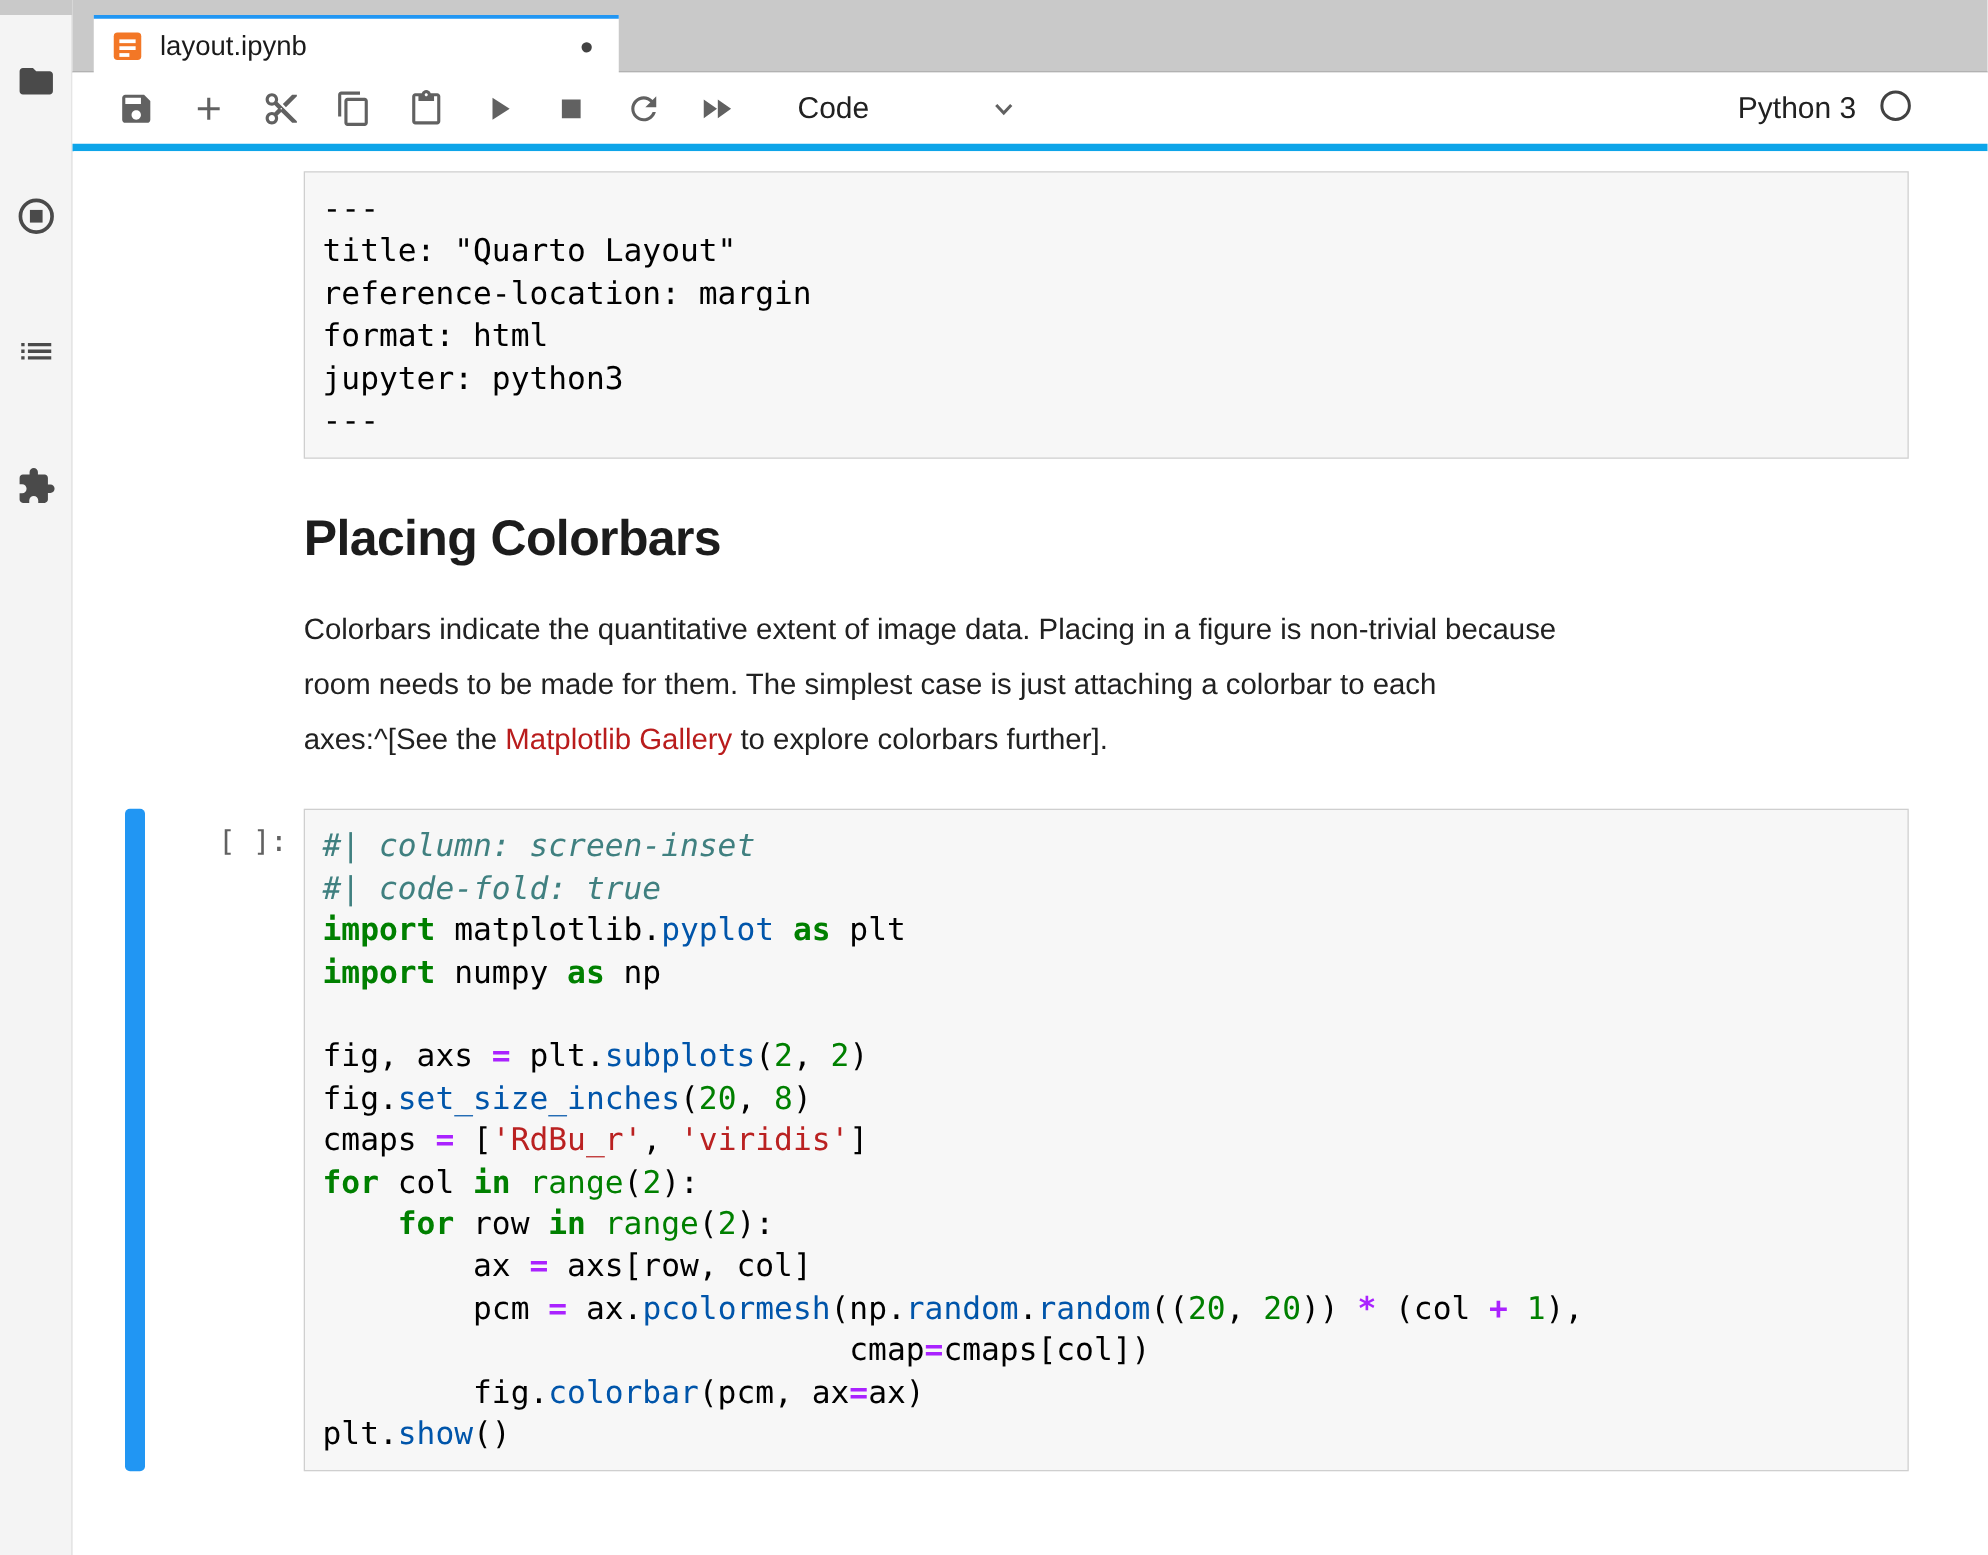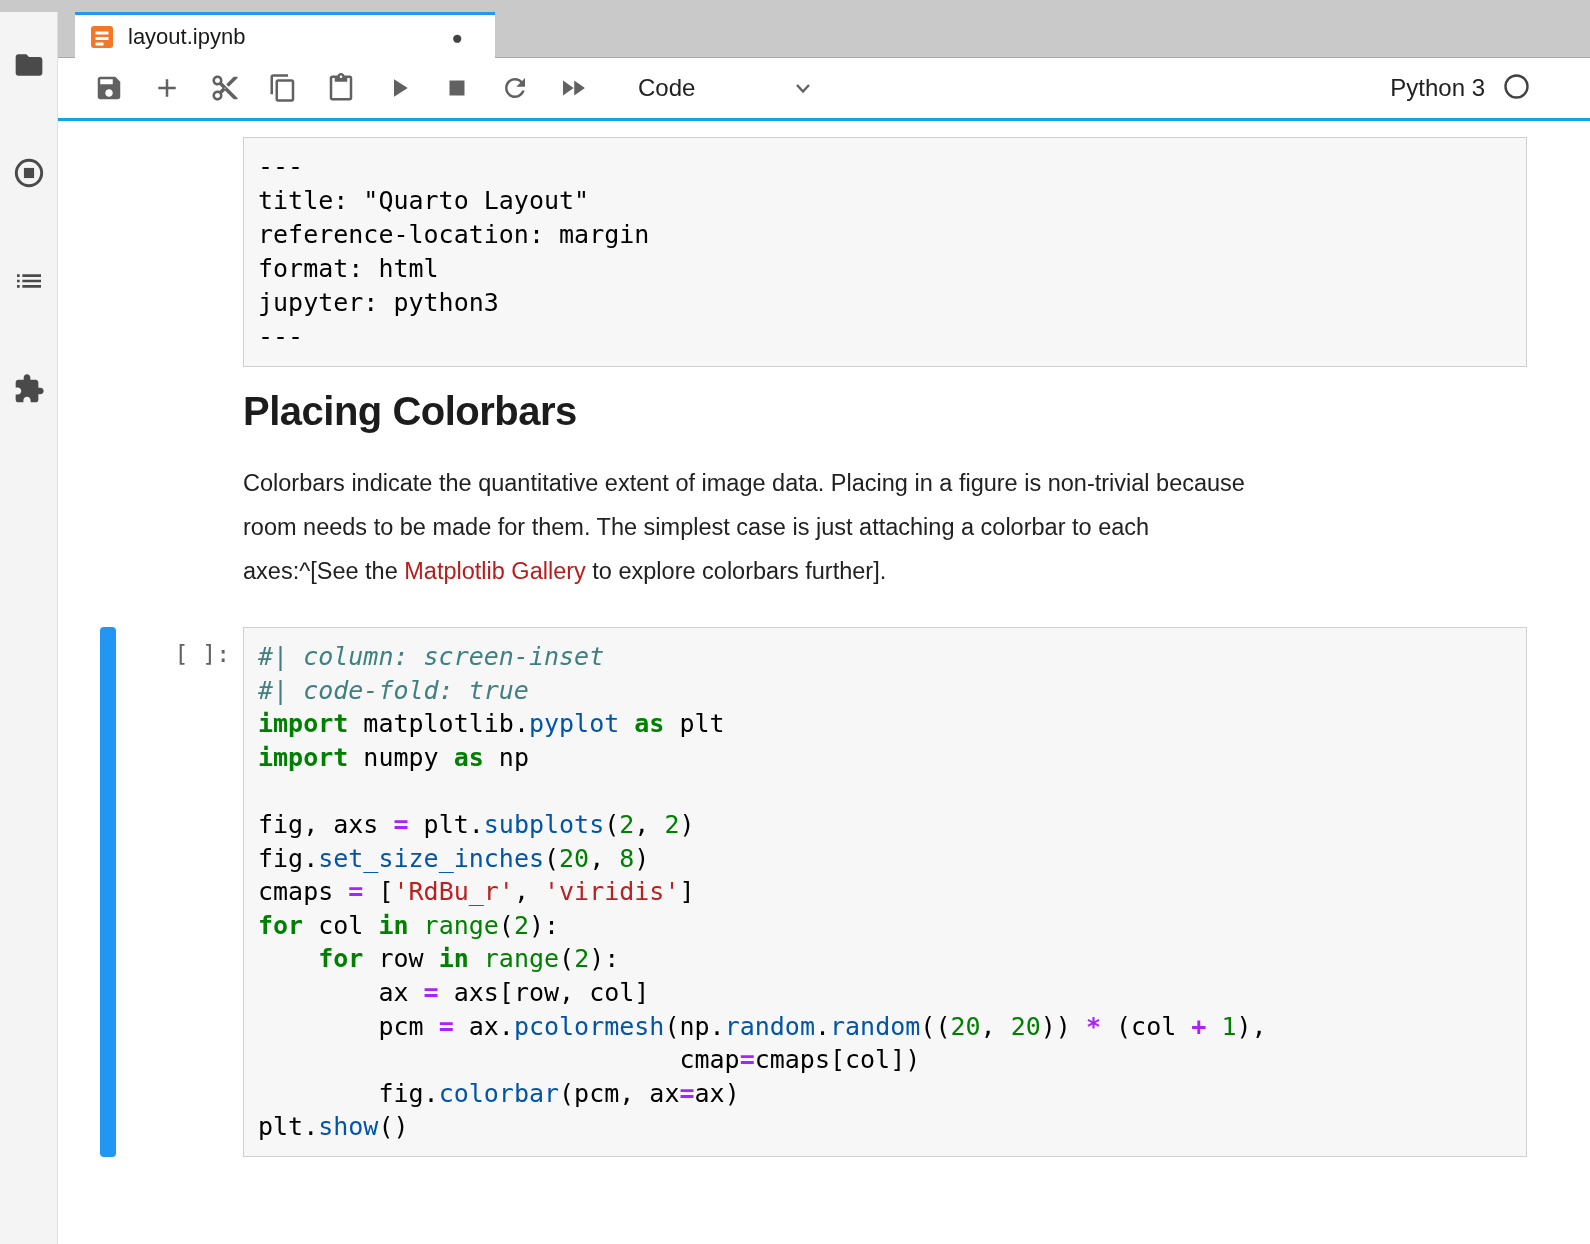--- a/index.html
+++ b/index.html
@@ -10,26 +10,26 @@
   .topstrip { position:absolute; left:0; top:0; width:58px; height:12px; background:#c9c9c9; }
   .sidebar { position:absolute; left:0; top:12px; bottom:0; width:58px; background:#f4f4f4;
     border-right:1px solid #dfdfdf; display:flex; flex-direction:column; align-items:center;
     padding-top:36px; gap:74px; }
   .side-btn { width:34px; height:34px; display:flex; align-items:center; justify-content:center; cursor:pointer; }
   .side-btn svg { fill:#4a4a4a; }
 
   .tabbar { position:absolute; left:58px; top:0; right:0; height:58px; background:#c9c9c9;
     border-bottom:1px solid #ababab; }
   .tab { position:absolute; left:17px; top:12px; width:420px; height:47px; background:#fff;
-    border-top:3px solid #2196f3; display:flex; align-items:center; padding:0 24px 0 14px; gap:13px; cursor:pointer; }
+    border-top:3px solid #2196f3; display:flex; align-items:center; padding:0 12px 0 14px; gap:13px; cursor:pointer; }
   .tab-title { font-size:22px; color:#1a1a1a; }
   .tab-dot { margin-left:auto; margin-right:8px; font-size:19px; color:#424242; line-height:1; cursor:pointer; }
 
   .toolbar { position:absolute; left:58px; top:58px; right:0; height:63px; background:#fff;
-    border-bottom:3px solid #0ea5e9; display:flex; align-items:center; padding-left:36px; }
+    border-bottom:6px solid #0ea5e9; display:flex; align-items:center; padding-left:36px; }
   .tb-btn { background:none; border:none; width:30px; height:30px; margin-right:28px; padding:0;
     display:flex; align-items:center; justify-content:center; cursor:pointer; }
   .tb-btn svg { fill:#616161; }
   .cell-type-select { margin-left:22px; width:178px; display:flex; align-items:center;
     justify-content:space-between; cursor:pointer; }
   .cell-type-select span { font-size:24px; color:#212121; }
   .cell-type-select svg { stroke:#616161; fill:none; stroke-width:2.4; }
   .toolbar-right { margin-left:auto; display:flex; align-items:center; gap:18px; padding-right:60px; }
   .kernel-name { font-size:24px; color:#212121; cursor:pointer; }
   .kernel-status svg { fill:none; stroke:#424242; stroke-width:2.4; }
@@ -38,21 +38,21 @@
   .content { position:absolute; left:59px; top:121px; right:0; bottom:0; background:#fff;
     overflow:hidden; padding-top:16px; }
 
   .editor-box { width:1284px; background:#f7f7f7; border:1px solid #cfcfcf; padding:12px 14px;
     font-family:"DejaVu Sans Mono", monospace; color:#000; cursor:text; }
   .cm-line { white-space:pre; }
 
   .raw-cell { margin-left:184px; }
   .raw-cell .editor-box { font-size:25px; line-height:34px; }
 
-  .md-cell { margin-left:184px; width:1284px; margin-top:20px; }
+  .md-cell { margin-left:184px; width:1284px; margin-top:40px; }
   .md-heading { font-size:40px; font-weight:bold; color:#1c1c1c; letter-spacing:-0.5px; line-height:48px; }
   .md-para { margin-top:26px; font-size:23.5px; color:#212121; }
   .md-para .pline { line-height:44px; }
   .md-link { color:#b91c1c; text-decoration:none; cursor:pointer; }
 
   .code-cell { display:flex; margin-top:34px; align-items:stretch; }
   .collapser { width:16px; margin-left:41px; border-radius:4px; background:#2196f3; cursor:pointer; }
   .prompt { width:114px; text-align:right; padding-top:14px;
     font-family:"DejaVu Sans Mono", monospace; font-size:23px; color:#616161; white-space:pre; }
   .code-cell .editor-box { margin-left:13px; font-size:25px; line-height:33.6px; }

